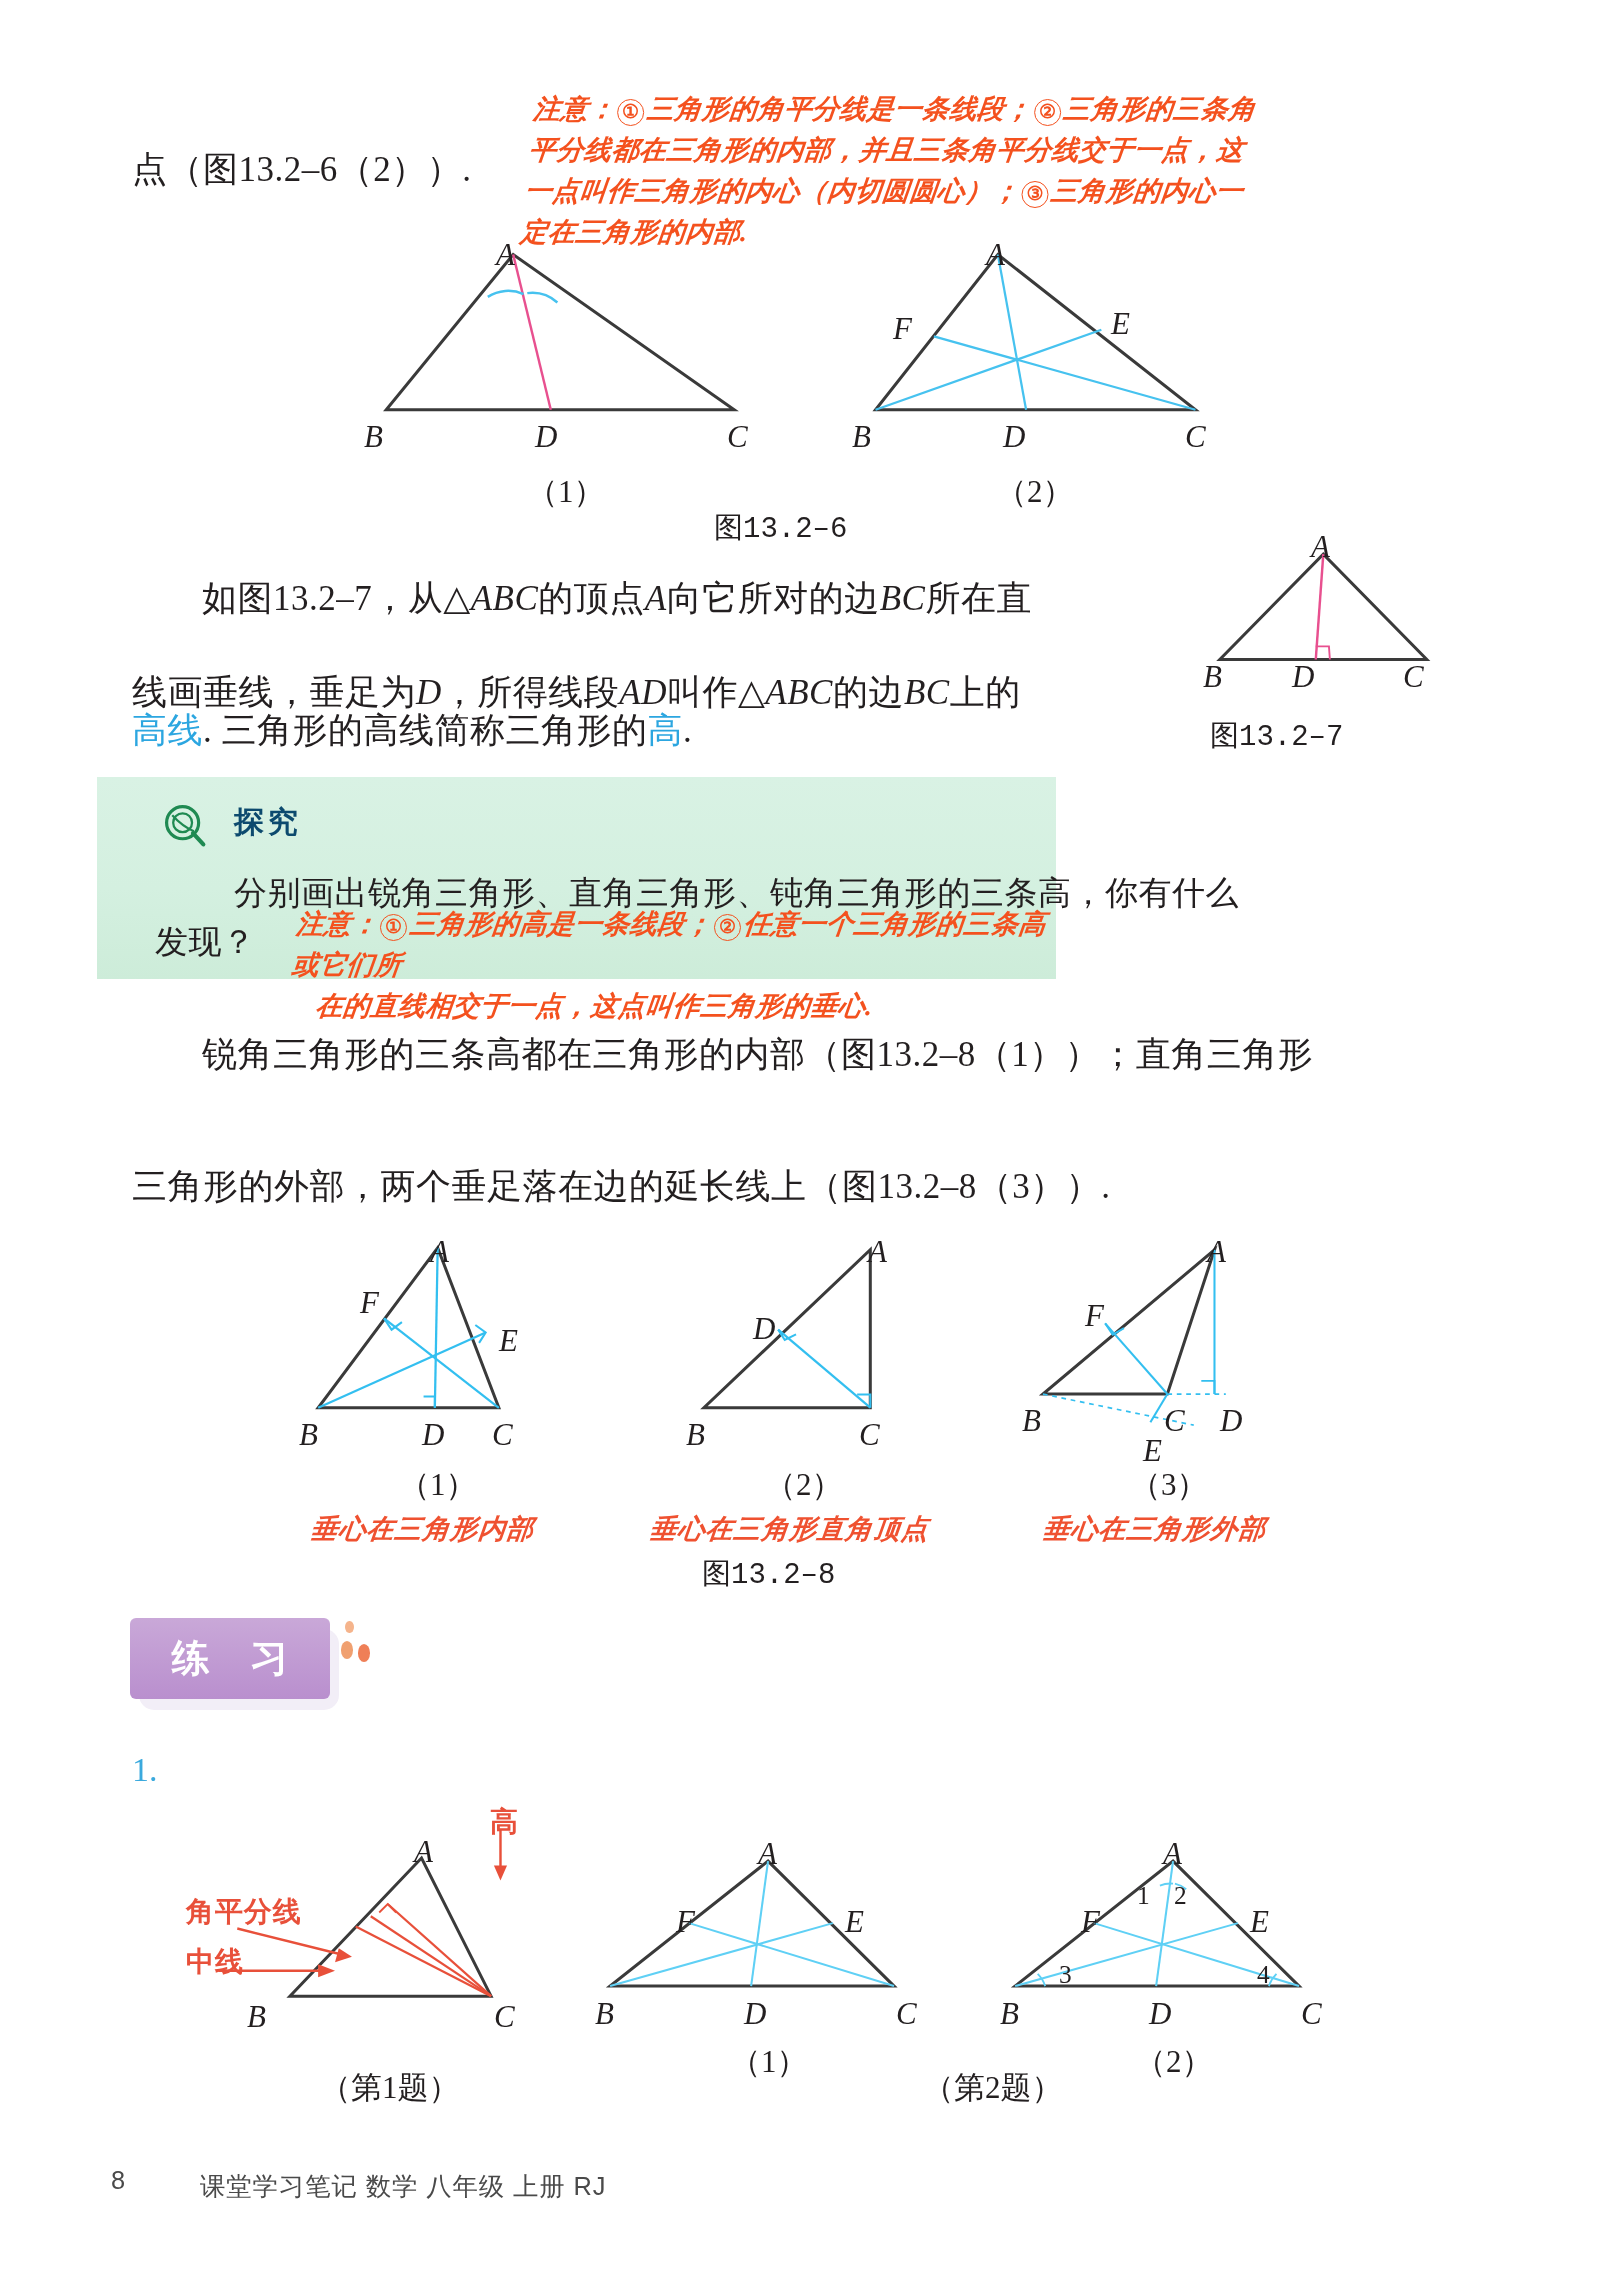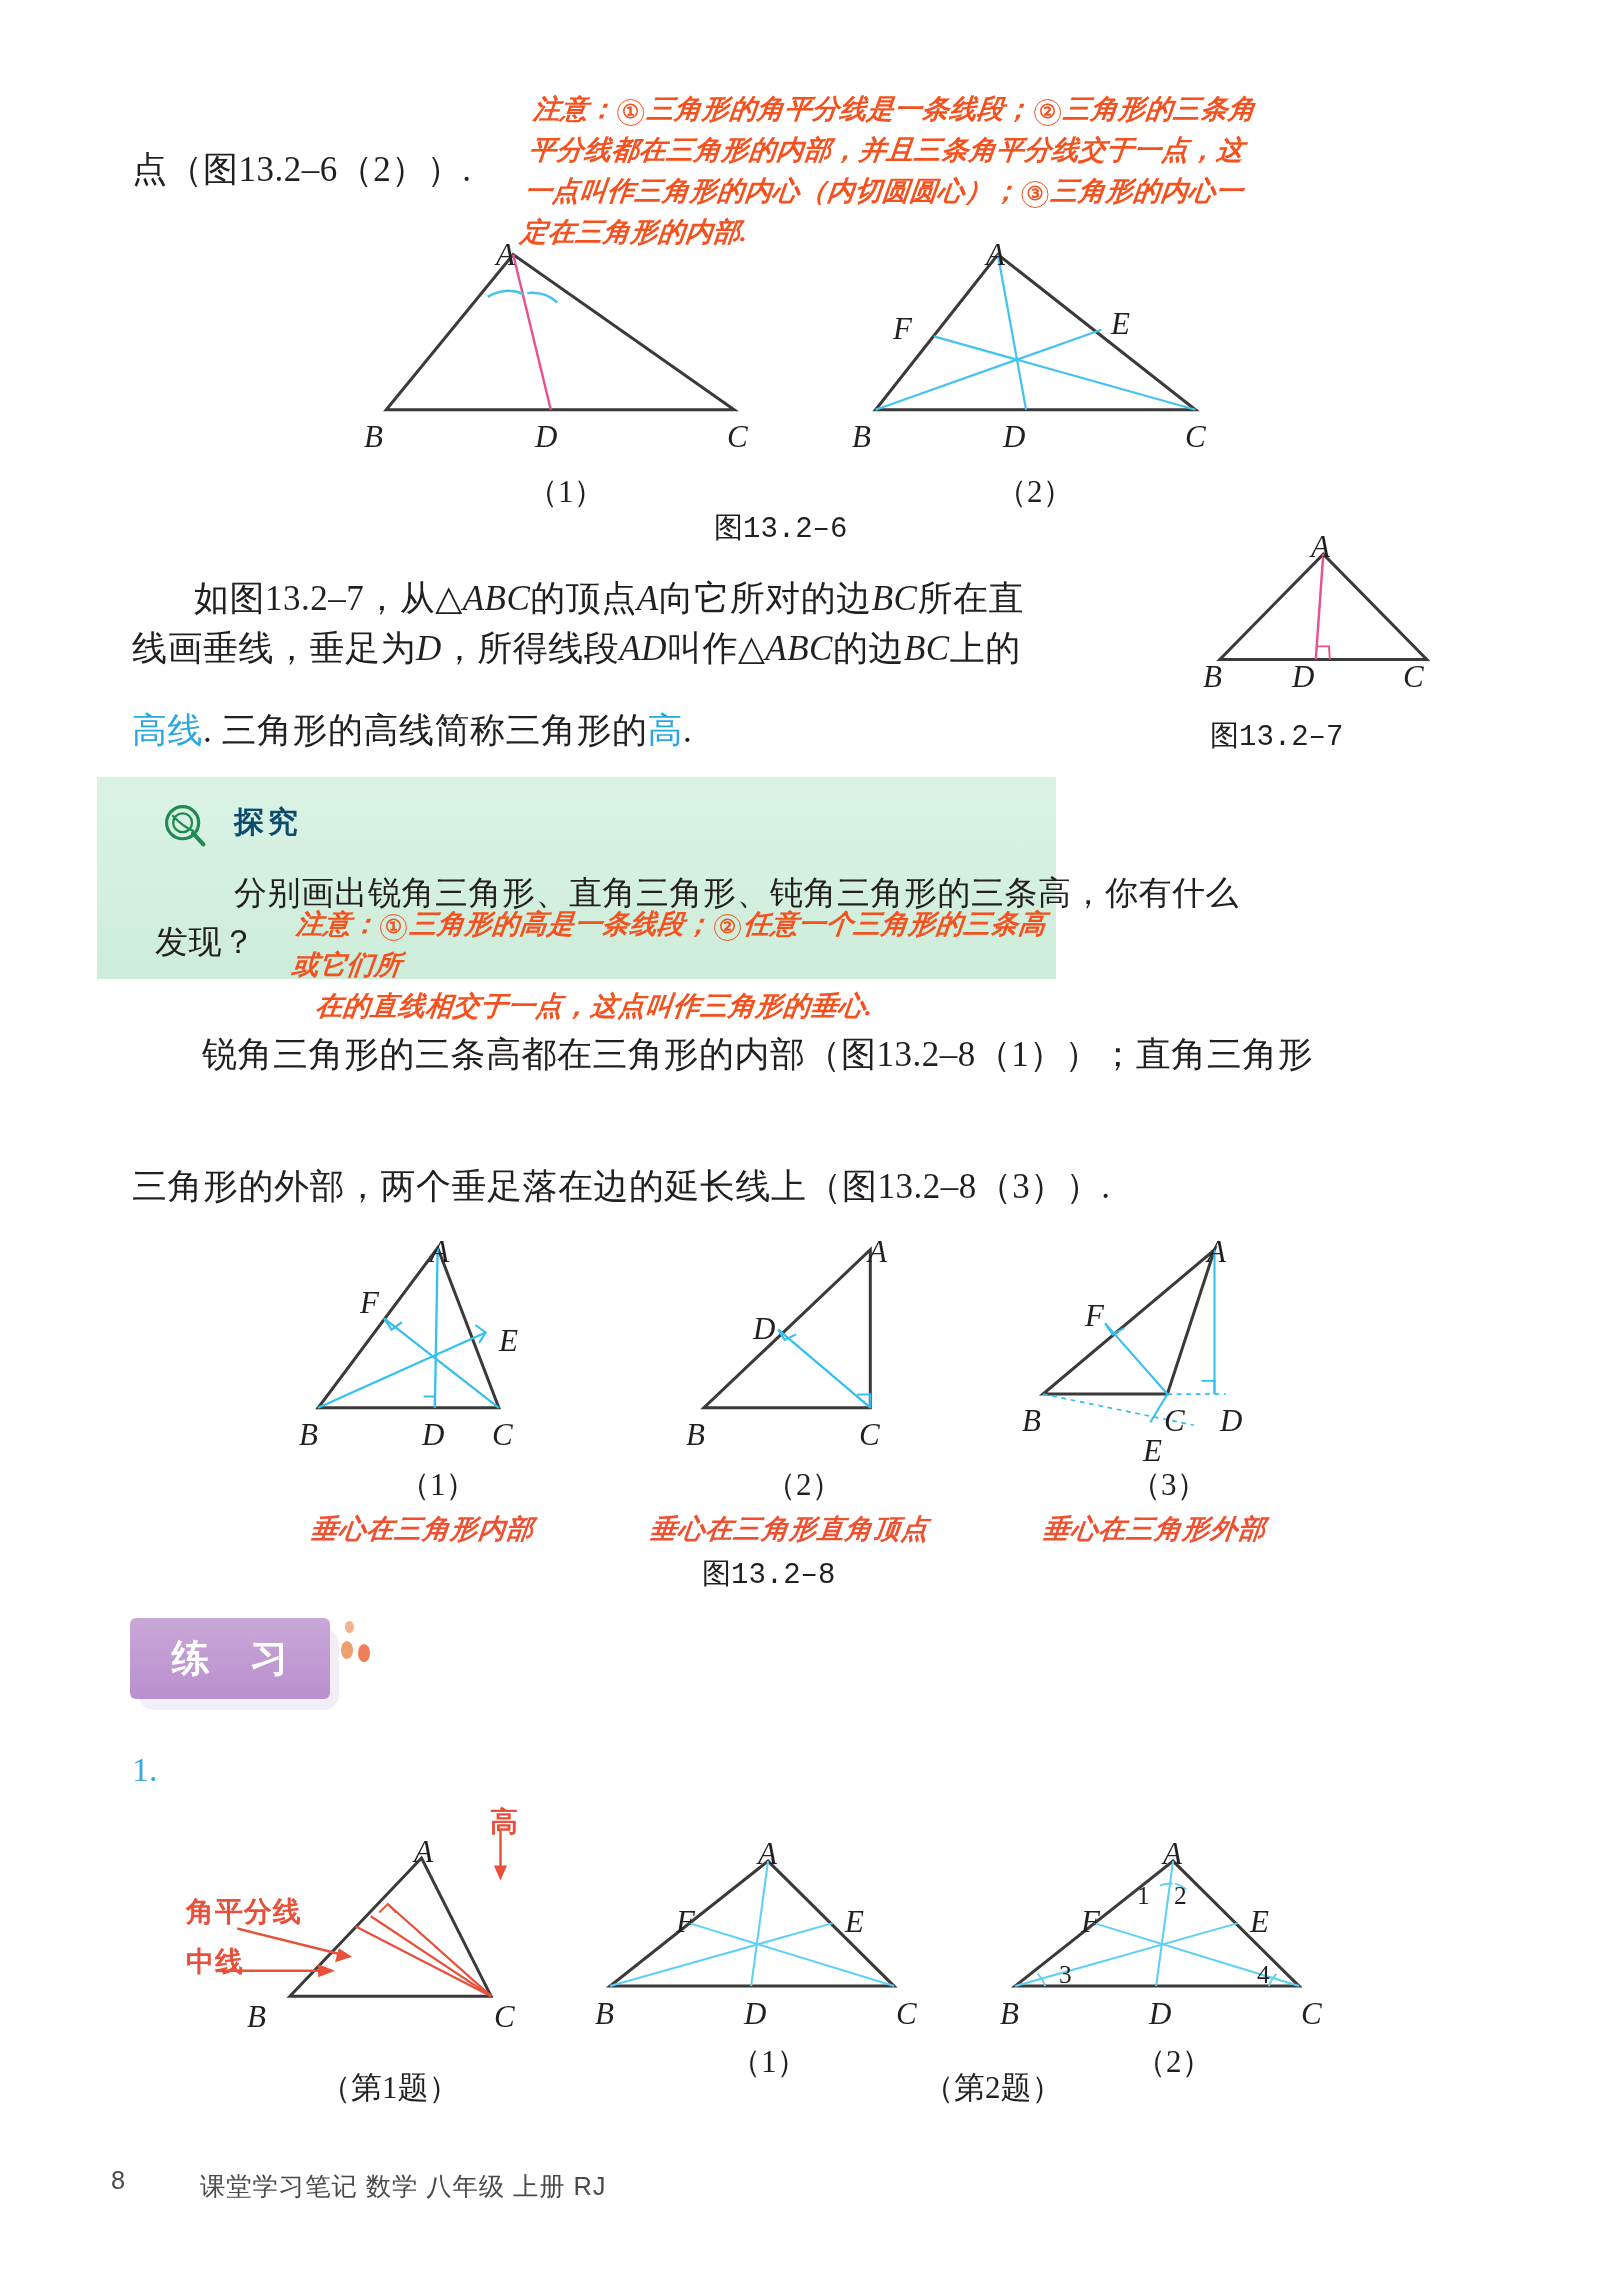--- a/index.html
+++ b/index.html
@@ -130,24 +130,24 @@
   <div class="abs vlbl" style="left:986px;top:237px;">A</div>
   <div class="abs vlbl" style="left:893px;top:311px;">F</div>
   <div class="abs vlbl" style="left:1111px;top:306px;">E</div>
   <div class="abs vlbl" style="left:852px;top:419px;">B</div>
   <div class="abs vlbl" style="left:1003px;top:419px;">D</div>
   <div class="abs vlbl" style="left:1185px;top:419px;">C</div>
   <div class="abs figlbl" style="left:996px;top:471px;">（2）</div>
 
   <div class="abs fignum" style="left:714px;top:508px;">图13.2–6</div>
 
-  <div class="abs btext" style="left:194px;top:570px;">
+  <div class="abs btext" style="left:202px;top:570px;">
     <span>如图13.2–7，从△</span><span class="ital">ABC</span><span>的顶点</span><span class="ital">A</span><span>向它所对的边</span><span class="ital">BC</span><span>所在直</span>
   </div>
-  <div class="abs btext" style="left:132px;top:620px;">
+  <div class="abs btext" style="left:132px;top:664px;">
     <span>线画垂线，垂足为</span><span class="ital">D</span><span>，所得线段</span><span class="ital">AD</span><span>叫作△</span><span class="ital">ABC</span><span>的边</span><span class="ital">BC</span><span>上的</span>
   </div>
   <div class="abs btext" style="left:132px;top:702px;">
     <span class="hl">高线</span><span>. 三角形的高线简称三角形的</span><span class="hl">高</span><span>.</span>
   </div>
 
   <div class="abs" style="left:1201px;top:537px;">
     <svg width="254" height="151" viewBox="0 0 270 160">
       <polygon points="20,130 240,130 130,18" fill="none" stroke="#3a3a3a" stroke-width="3.2"></polygon>
 

